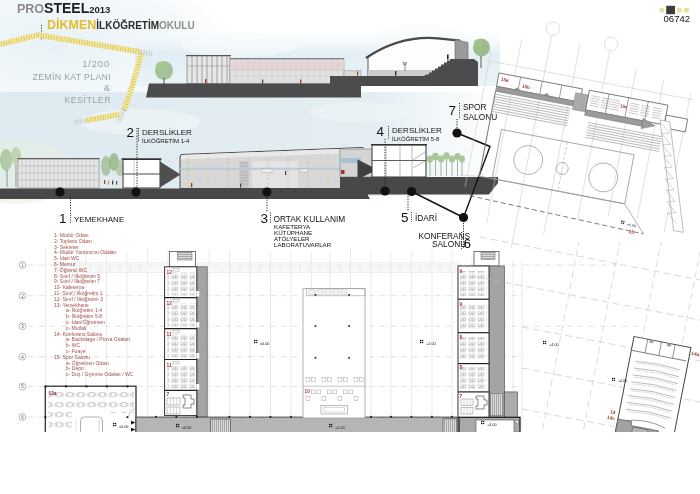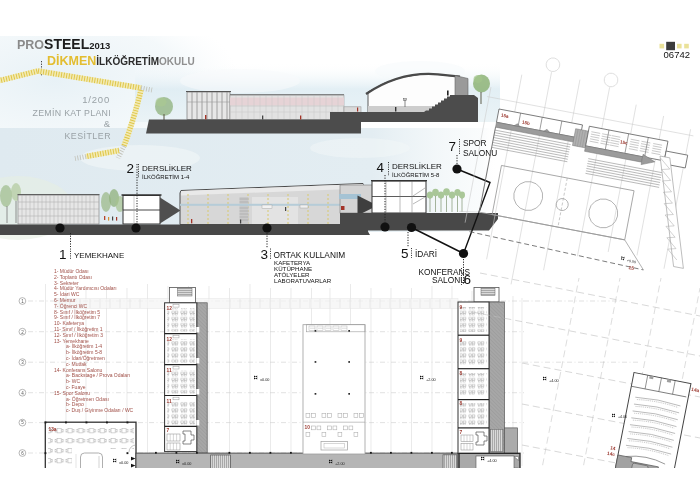--- a/index.html
+++ b/index.html
@@ -1,15 +1,15 @@
 <!DOCTYPE html>
 <html><head><meta charset="utf-8">
 <style>
 html,body{margin:0;padding:0;background:#fff;}
-#board{position:relative;width:700px;height:432px;background:#fff;overflow:hidden;font-family:"Liberation Sans",sans-serif;margin-top:36px;}
+#board{position:relative;width:700px;height:432px;background:#fff;overflow:hidden;font-family:"Liberation Sans",sans-serif;}
 svg{position:absolute;left:0;top:0;}
 text{font-family:"Liberation Sans",sans-serif;}
 </style></head>
 <body>
 <div id="board">
 <svg width="700" height="494" viewBox="0 0 700 494">
 <defs>
 <linearGradient id="skyH" x1="0" y1="0" x2="1" y2="0">
  <stop offset="0" stop-color="#dfeaf0"></stop>
           <stop offset="0.75" stop-color="#e3edf2"></stop>

